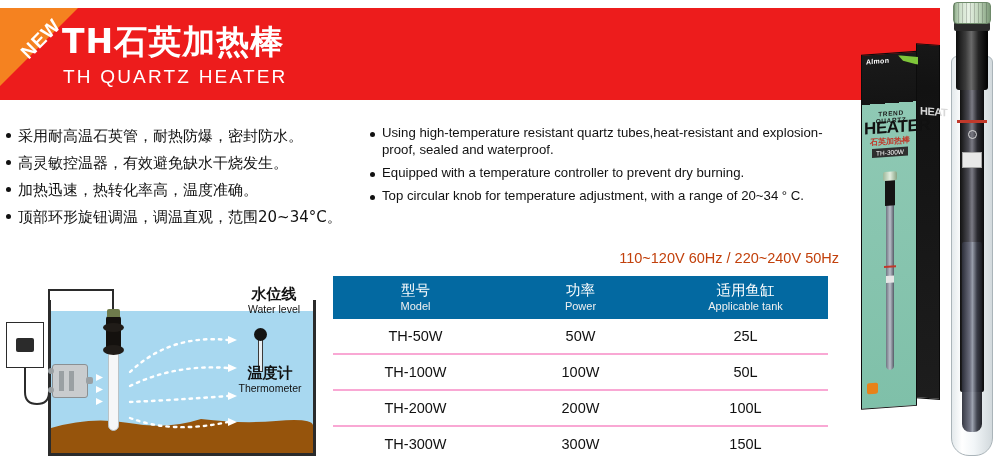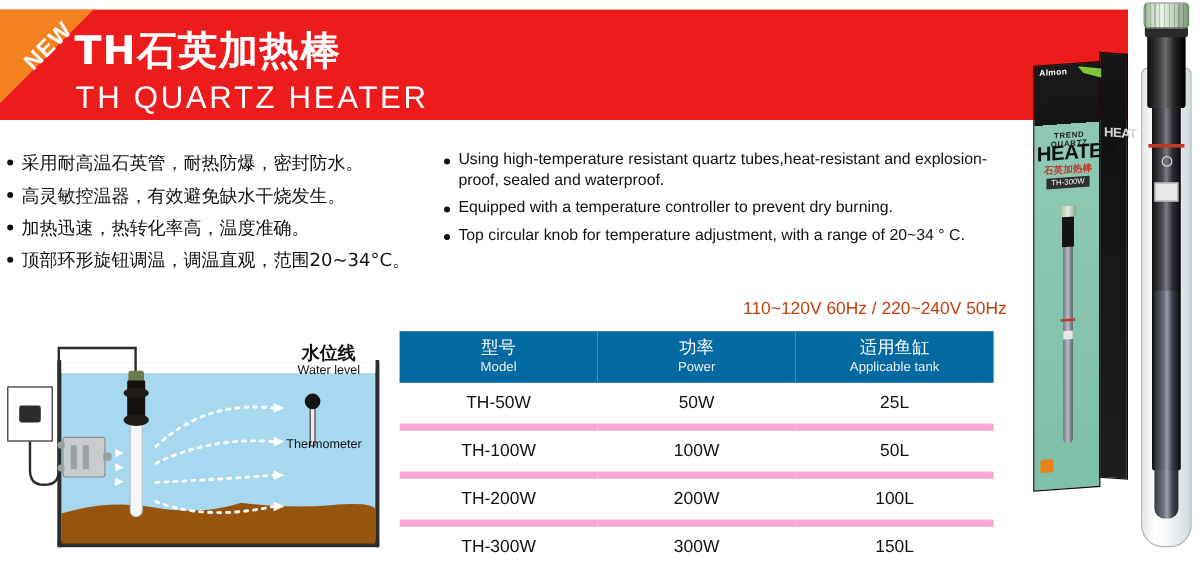--- a/index.html
+++ b/index.html
@@ -28,21 +28,21 @@
     font-family:"Liberation Sans",sans-serif;
   }
   .banner-title{
     position:absolute;left:62px;top:12px;
     color:#ffffff;font-size:33px;font-weight:bold;
     letter-spacing:1px;white-space:nowrap;
     font-family:"DejaVu Sans","Liberation Sans",sans-serif;
   }
   .banner-sub{
     position:absolute;left:63px;top:58px;
-    color:#ffffff;font-size:26px;font-weight:normal;
+    color:#ffffff;font-size:19px;font-weight:normal;
     letter-spacing:2.2px;white-space:nowrap;
   }
 
   
   .feat-cn{position:absolute;left:4px;top:124px;width:350px;}
   .feat-en{position:absolute;left:368px;top:124px;width:480px;}
   .bullet{
     position:relative;padding-left:14px;margin-bottom:5px;
     font-size:14.5px;line-height:19px;color:#111;
   }
@@ -144,21 +144,21 @@
   }
   .spec th{
     background:#0369a1;color:#ffffff;font-weight:normal;
     padding:5px 0 6px;text-align:center;border:none;
   }
   .th-cn{font-size:14.5px;line-height:18px;display:block;
     font-family:"DejaVu Sans","Liberation Sans",sans-serif;}
   .th-en{font-size:11px;line-height:14px;display:block;color:#f0f0f0;}
   .spec td{
     text-align:center;font-size:14.5px;color:#111;
-    padding:9px 0 9px;border-bottom:6px solid #f9a8d4;
+    padding:9px 0 9px;border-bottom:2px solid #f9a8d4;
   }
   .spec tr:last-child td{border-bottom:none;}
 
   
   .product{position:absolute;left:855px;top:0px;width:145px;height:468px;}
   .rod-big{position:absolute;left:93px;top:2px;width:48px;height:455px;}
   .big-knob{
     position:absolute;left:5px;top:0px;width:38px;height:22px;
     background:linear-gradient(90deg,#8fae8a 0%,#cfe0cb 18%,#e8f2e5 40%,#b9cfb4 72%,#7d9a79 100%);
     border-radius:4px;border:1px solid #6e8a6a;box-sizing:border-box;
@@ -359,20 +359,21 @@
     <div class="thermo-stem"></div>
     <div class="thermo-bulb"></div>
   </div>
 
   <div class="lbl-water">
     <div class="lbl-cn">水位线</div>
     <div class="lbl-en">Water level</div>
   </div>
 
   <div class="lbl-thermo">
+    <div class="lbl-cn">温度计</div>
     <div class="lbl-en">Thermometer</div>
   </div>
 </div>
 
 <div class="voltage">110~120V 60Hz / 220~240V 50Hz</div>
 
 <table class="spec">
   <thead>
     <tr>
       <th>

